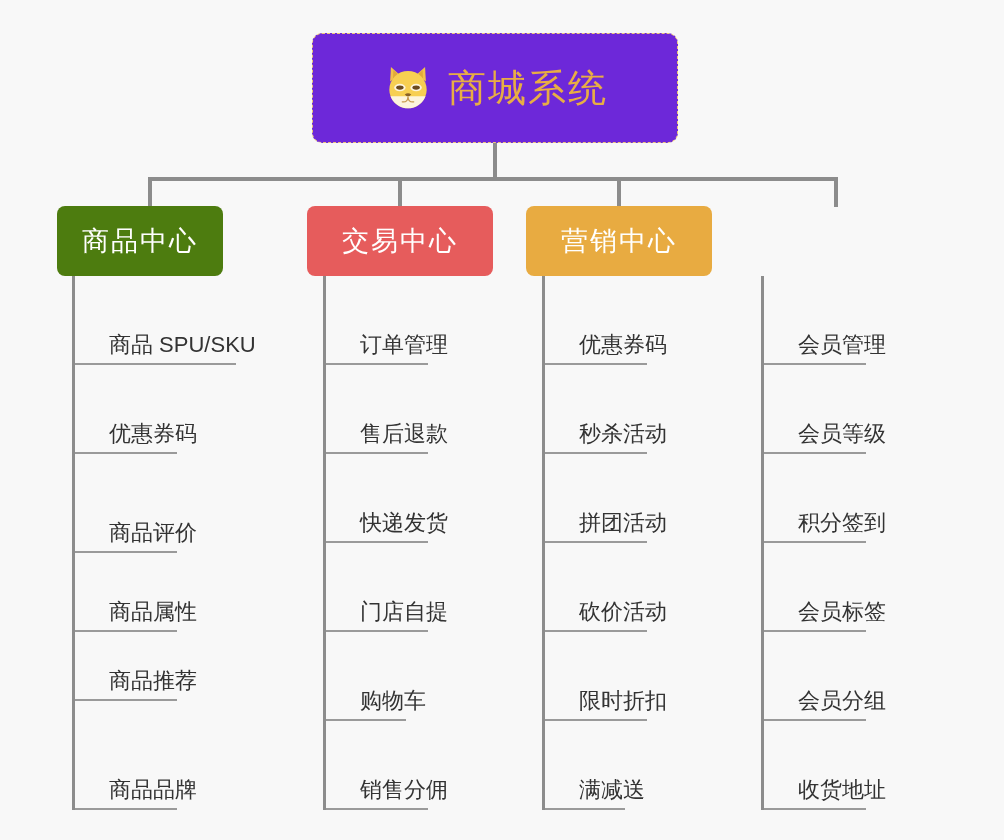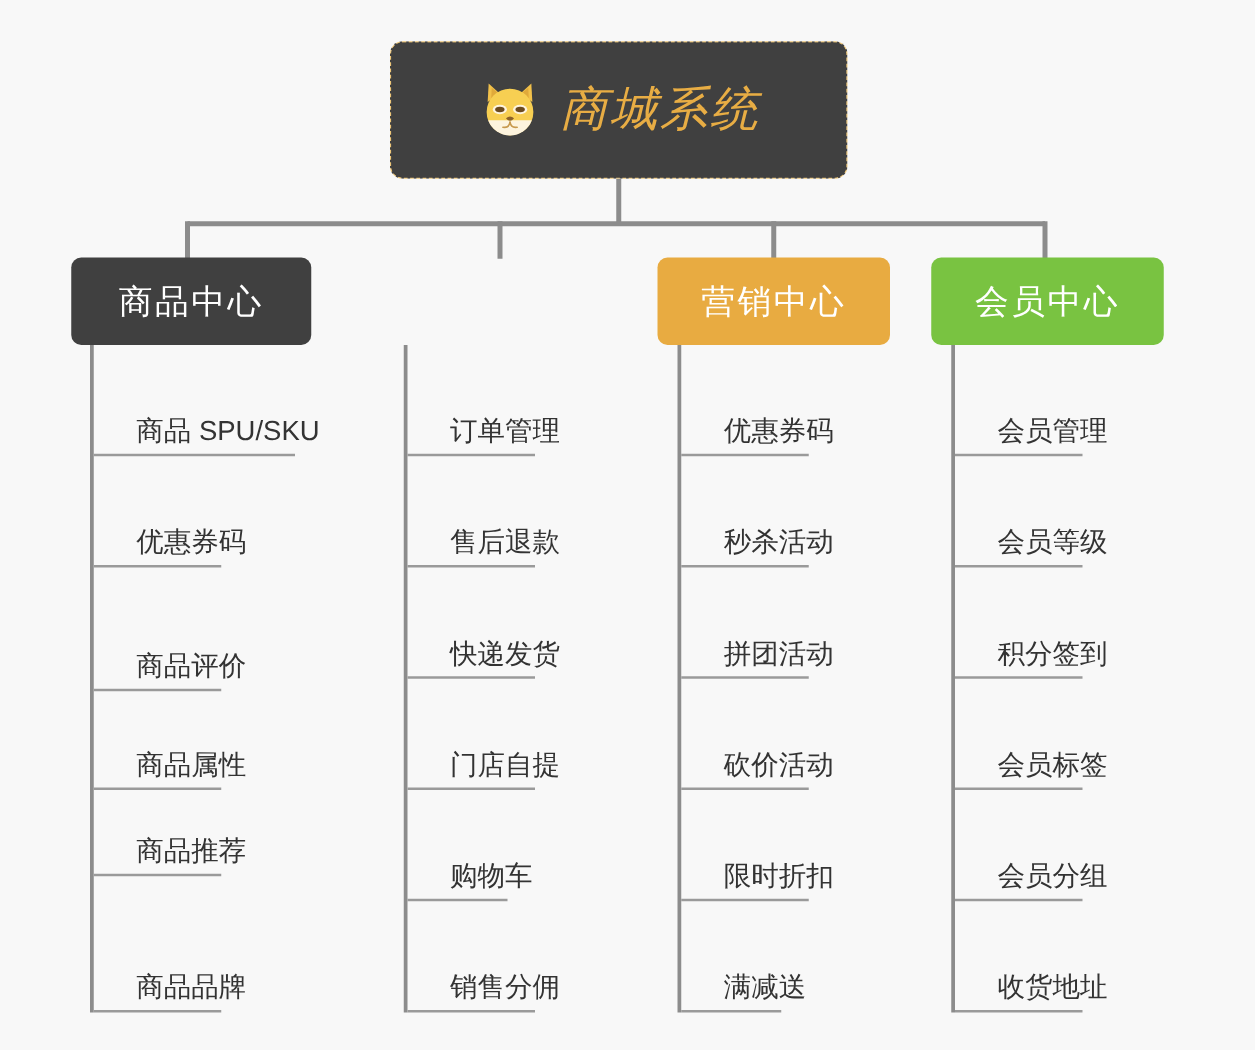--- a/index.html
+++ b/index.html
@@ -19,28 +19,27 @@
     height: 840px;
   }
 
   
   .root-node {
     position: absolute;
     left: 312px;
     top: 33px;
     width: 366px;
     height: 110px;
-    background: #404040;
+    background: #6d28d9;
     border: 1px dashed #eec77a;
     border-radius: 10px;
     display: flex;
     align-items: center;
     justify-content: center;
     gap: 14px;
-    font-style: italic;
   }
 
   .root-emoji {
     width: 52px;
     height: 52px;
     display: block;
     flex: none;
   }
 
   .root-title {
@@ -147,28 +146,28 @@
 
   <div class="conn conn-v" style="left:493px; top:143px; height:37px;"></div>
 
   <div class="conn conn-h" style="left:150px; top:177px; width:686px;"></div>
 
   <div class="conn conn-v" style="left:148px; top:177px; height:30px;"></div>
   <div class="conn conn-v" style="left:398px; top:177px; height:30px;"></div>
   <div class="conn conn-v" style="left:617px; top:177px; height:30px;"></div>
   <div class="conn conn-v" style="left:834px; top:177px; height:30px;"></div>
 
-  <div class="cat-box" style="left:57px; top:206px; width:192px; background:#404040;">
+  <div class="cat-box" style="left:57px; top:206px; width:166px; background:#4d7c0f;">
     <span>商品中心</span>
+  </div>
+  <div class="cat-box" style="left:307px; top:206px; width:186px; background:#e65c5c;">
+    <span>交易中心</span>
   </div>
   <div class="cat-box" style="left:526px; top:206px; width:186px; background:#e8ab41;">
     <span>营销中心</span>
-  </div>
-  <div class="cat-box" style="left:745px; top:206px; width:186px; background:#79c341;">
-    <span>会员中心</span>
   </div>
 
   <div class="branch" style="left:72px;">
     <div class="branch-spine" style="height:534px;"></div>
     <div class="leaf" style="top:0px;">
       <div class="leaf-inner">
         <span class="leaf-label">商品 SPU/SKU</span>
         <span class="leaf-rule"></span>
       </div>
     </div>

